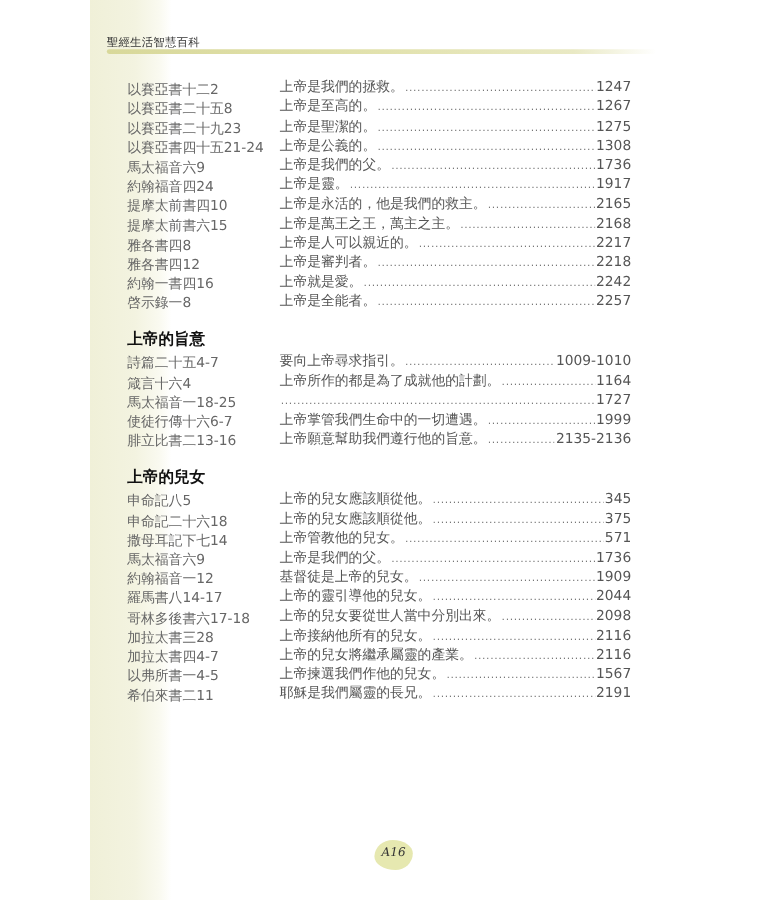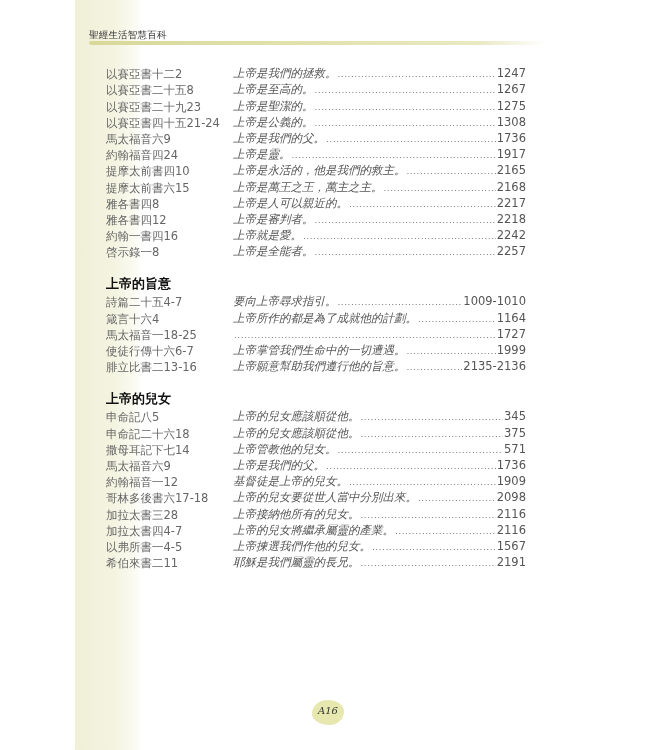--- a/index.html
+++ b/index.html
@@ -17,21 +17,21 @@
   }
   .head-rule {
     position: absolute; left: 89px; top: 41px; width: 458px; height: 4px;
     background: linear-gradient(to right, #d8d89a 0%, #e2e2ae 50%, #e9e9c4 85%, rgba(240,240,210,0) 100%);
     border-radius: 2px;
   }
   .content { position: absolute; left: 106px; top: 66px; width: 420px; }
   .row { display: flex; height: 16.2px; align-items: flex-end; font-size: 11.5px; line-height: 16px; }
   .ref { width: 127px; flex: 0 0 127px; color: #666; white-space: nowrap; }
   .desc-wrap { flex: 1; display: flex; align-items: baseline; overflow: hidden; white-space: nowrap; color: #555; }
-  .desc { flex: 0 0 auto; font-style: italic; }
+  .desc { flex: 0 0 auto; }
   .dots { flex: 1 1 auto; overflow: hidden; margin: 0 1px; color: #777; letter-spacing: 0.5px; }
   .dots::before { content: "................................................................................................................................................................"; font-size: 9px; }
   .page { flex: 0 0 auto; color: #555; }
   .section { margin-top: 14px; }
   .section-title { font-size: 13px; font-weight: bold; color: #111; height: 20px; line-height: 20px; }
   .folio-blob {
     position: absolute; left: 312px; top: 700px; width: 32px; height: 25px;
     background: #e6e8b0; border-radius: 48% 52% 45% 55% / 55% 45% 55% 45%;
   }
   .folio {
@@ -230,20 +230,28 @@
   </div>
           <div class="row">
     <span class="ref">約翰福音一12</span>
     <span class="desc-wrap">
       <span class="desc">基督徒是上帝的兒女。</span>
       <span class="dots"></span>
       <span class="page">1909</span>
     </span>
   </div>
           <div class="row">
+    <span class="ref">羅馬書八14-17</span>
+    <span class="desc-wrap">
+      <span class="desc">上帝的靈引導他的兒女。</span>
+      <span class="dots"></span>
+      <span class="page">2044</span>
+    </span>
+  </div>
+          <div class="row">
     <span class="ref">哥林多後書六17-18</span>
     <span class="desc-wrap">
       <span class="desc">上帝的兒女要從世人當中分別出來。</span>
       <span class="dots"></span>
       <span class="page">2098</span>
     </span>
   </div>
           <div class="row">
     <span class="ref">加拉太書三28</span>
     <span class="desc-wrap">

